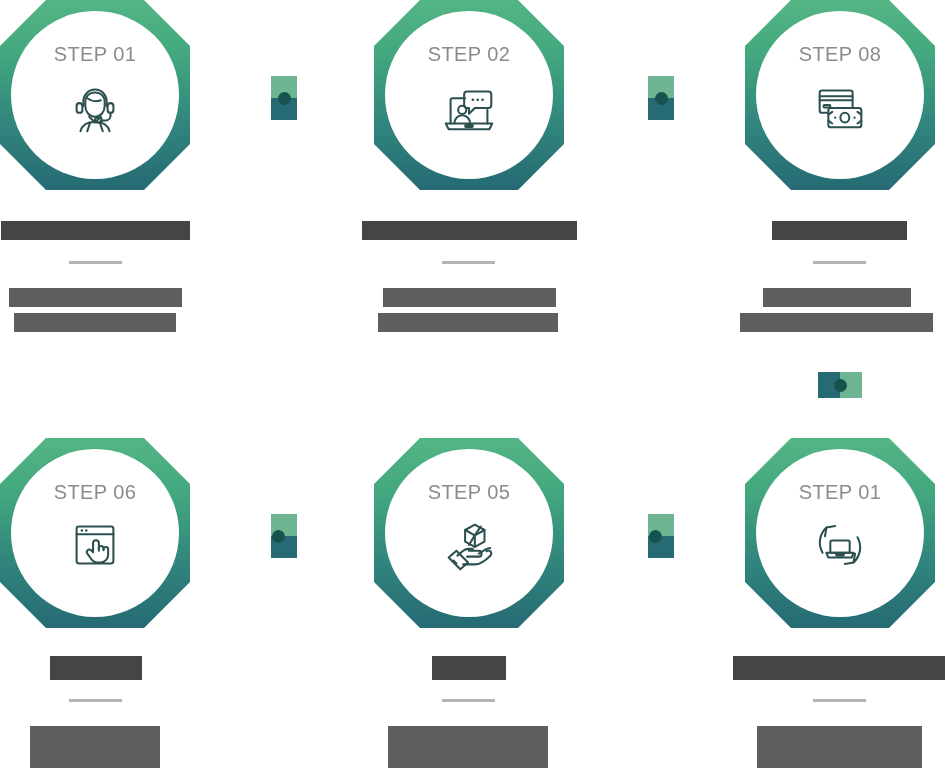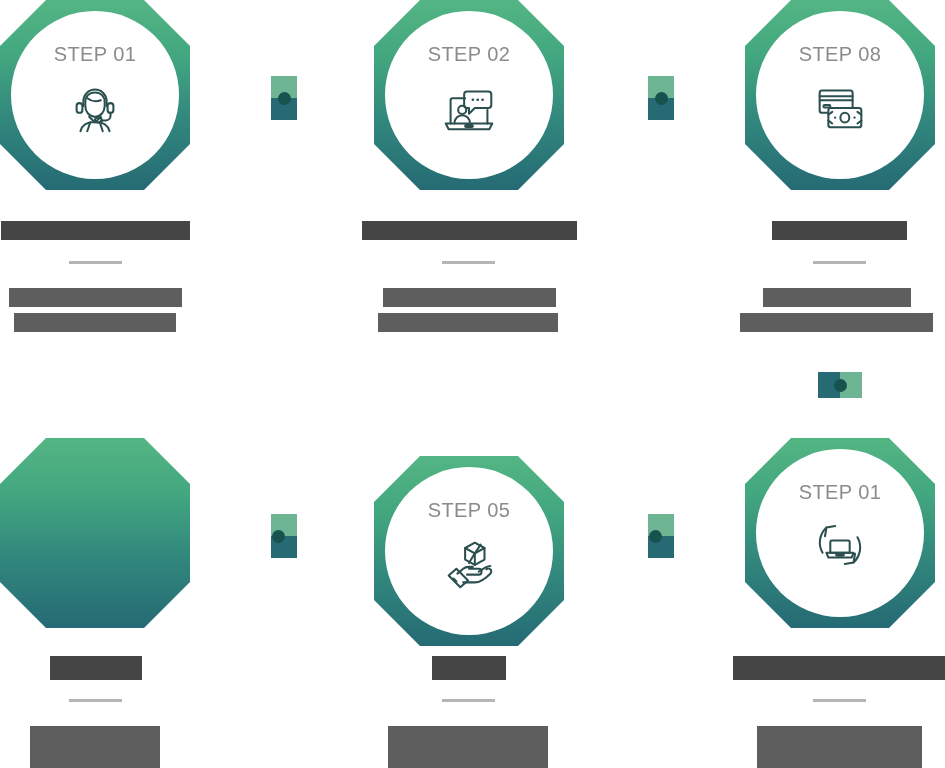--- a/index.html
+++ b/index.html
@@ -227,21 +227,21 @@
           <path d="M46 50l-9 1.5M46 50l1.5-9"></path>
           <path d="M18 14l9-1.5M18 14l-1.5 9"></path>
           <path d="M22 29a1.6 1.6 0 0 1 1.6-1.6h16.8A1.6 1.6 0 0 1 42 29v11H22z"></path>
           <path d="M18 40h28l-2 5H20z"></path>
           <rect x="28" y="41" width="8" height="2" rx="1"></rect>
         </svg>
       </span>
     </div>
   </div>
 
-  <div class="step-badge" style="left:374px; top:456px;text-align:right;">
+  <div class="step-badge" style="left:374px; top:438px;text-align:right;">
     <div class="badge-frame">
       <div class="notch tl"></div>
       <div class="notch tr"></div>
       <div class="notch bl"></div>
       <div class="notch br"></div>
     </div>
     <div class="badge-disc">
       <span class="step-label">STEP 05</span>
       <span class="step-icon">
         <svg viewBox="0 0 64 64" fill="none" stroke="#2b4f4f" stroke-width="2.1" stroke-linecap="round" stroke-linejoin="round">
@@ -259,20 +259,34 @@
     </div>
   </div>
 
   <div class="step-badge" style="left:0px; top:438px;">
     <div class="badge-frame">
       <div class="notch tl"></div>
       <div class="notch tr"></div>
       <div class="notch bl"></div>
       <div class="notch br"></div>
     </div>
+    <div class="badge-disc">
+      <span class="step-label">STEP 06</span>
+      <span class="step-icon">
+        <svg viewBox="0 0 64 64" fill="none" stroke="#2b4f4f" stroke-width="2.1" stroke-linecap="round" stroke-linejoin="round">
+          <rect x="13" y="13" width="38" height="38" rx="2.5"></rect>
+          <path d="M13 21h38"></path>
+          <circle cx="18.5" cy="17" r="1.3" fill="#2b4f4f" stroke="none"></circle>
+          <circle cx="23" cy="17" r="1.3" fill="#2b4f4f" stroke="none"></circle>
+          <path d="M30 39v-9a3 3 0 0 1 6 0v8"></path>
+          <path d="M36 35.5a2.4 2.4 0 0 1 4.8 0v2"></path>
+          <path d="M40.8 36.5a2.4 2.4 0 0 1 4.8 0v5c0 4.5-3 8.5-7.5 8.5h-4c-2.4 0-4.2-1-5.6-3l-4.6-6.4a2.6 2.6 0 0 1 3.8-3.4l2.3 2.3"></path>
+        </svg>
+      </span>
+    </div>
   </div>
 
   <div class="connector" style="left:271px; top:76px;">
     <div class="chip-top"></div>
     <div class="chip-bot"></div>
     <div class="chip-dot"></div>
   </div>
 
   <div class="connector" style="left:648px; top:76px;">
     <div class="chip-top"></div>

